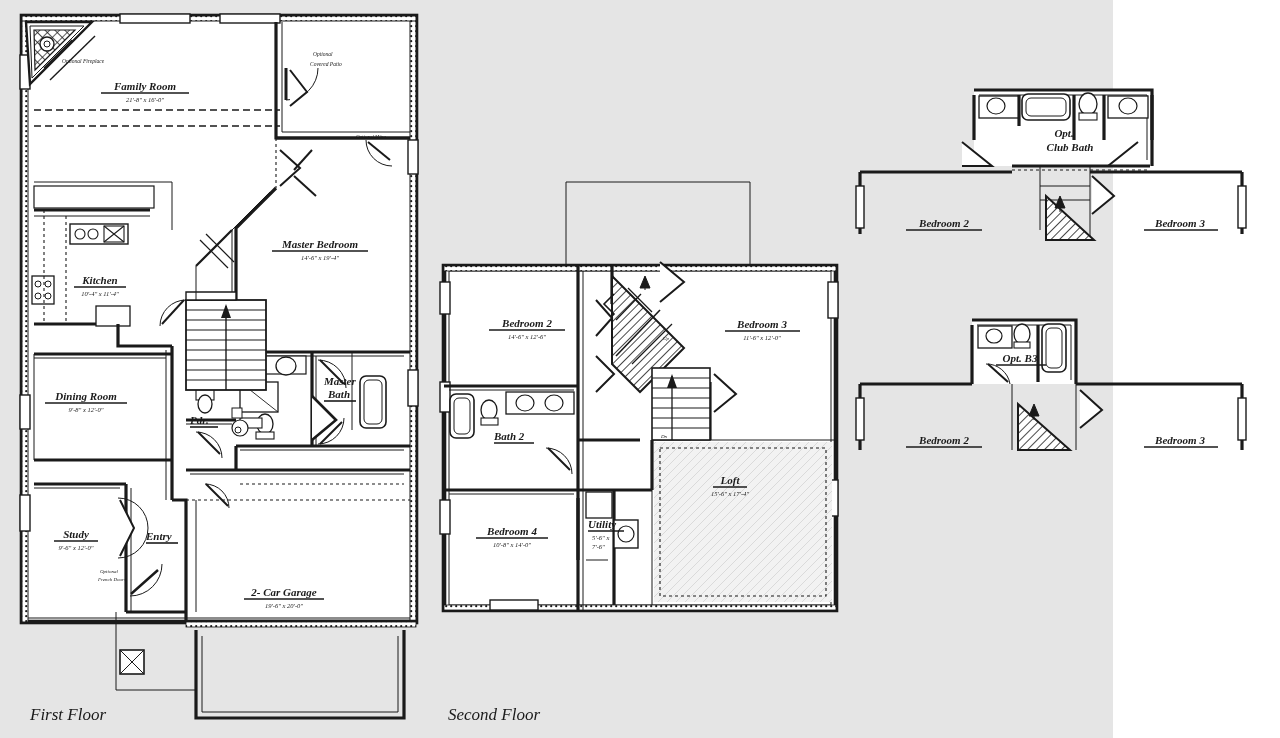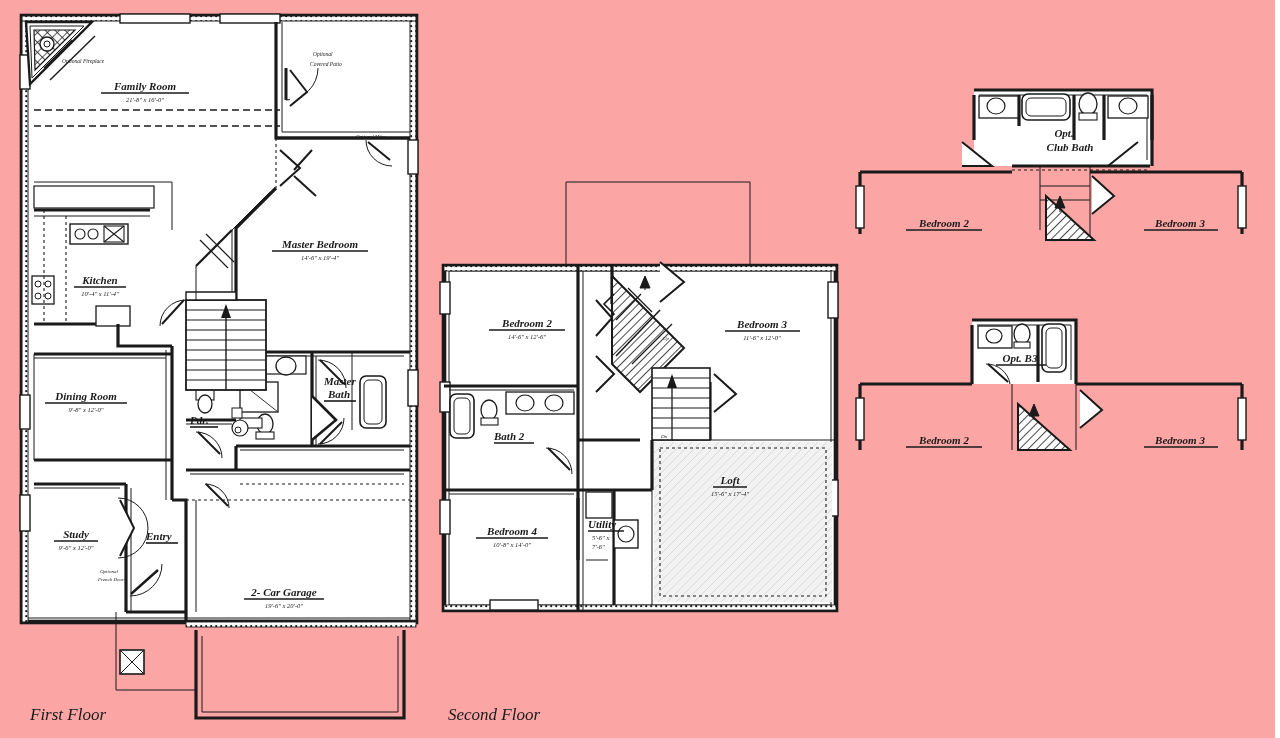--- a/index.html
+++ b/index.html
@@ -1,17 +1,17 @@
 <!DOCTYPE html>
 <html><head>
 <meta charset="utf-8">
 <style>
   html,body{margin:0;padding:0;background:#ffffff;}
   body{width:1280px;height:738px;overflow:hidden;font-family:"Liberation Serif",serif;}
-  #sheet{position:relative;width:1275px;height:738px;background:#fca5a5;}
+  #sheet{position:relative;width:1113px;height:738px;background:#e5e5e5;}
   svg{display:block;}
   .lbl{font-family:"Liberation Serif",serif;font-style:italic;font-weight:bold;fill:#1a1a1a;}
   .room-name{font-size:11px;}
   .room-dim{font-size:6.5px;font-weight:normal;}
   .small-note{font-size:5.5px;font-weight:normal;font-style:italic;}
   .tiny{font-size:5px;font-weight:normal;font-style:italic;}
   .floor-title{font-size:17px;font-style:italic;font-weight:normal;fill:#1a1a1a;
                font-family:"Liberation Serif",serif;}
   .ul{stroke:#1a1a1a;stroke-width:1.6;}
   .wall{fill:none;stroke:#1a1a1a;stroke-width:3.2;}

